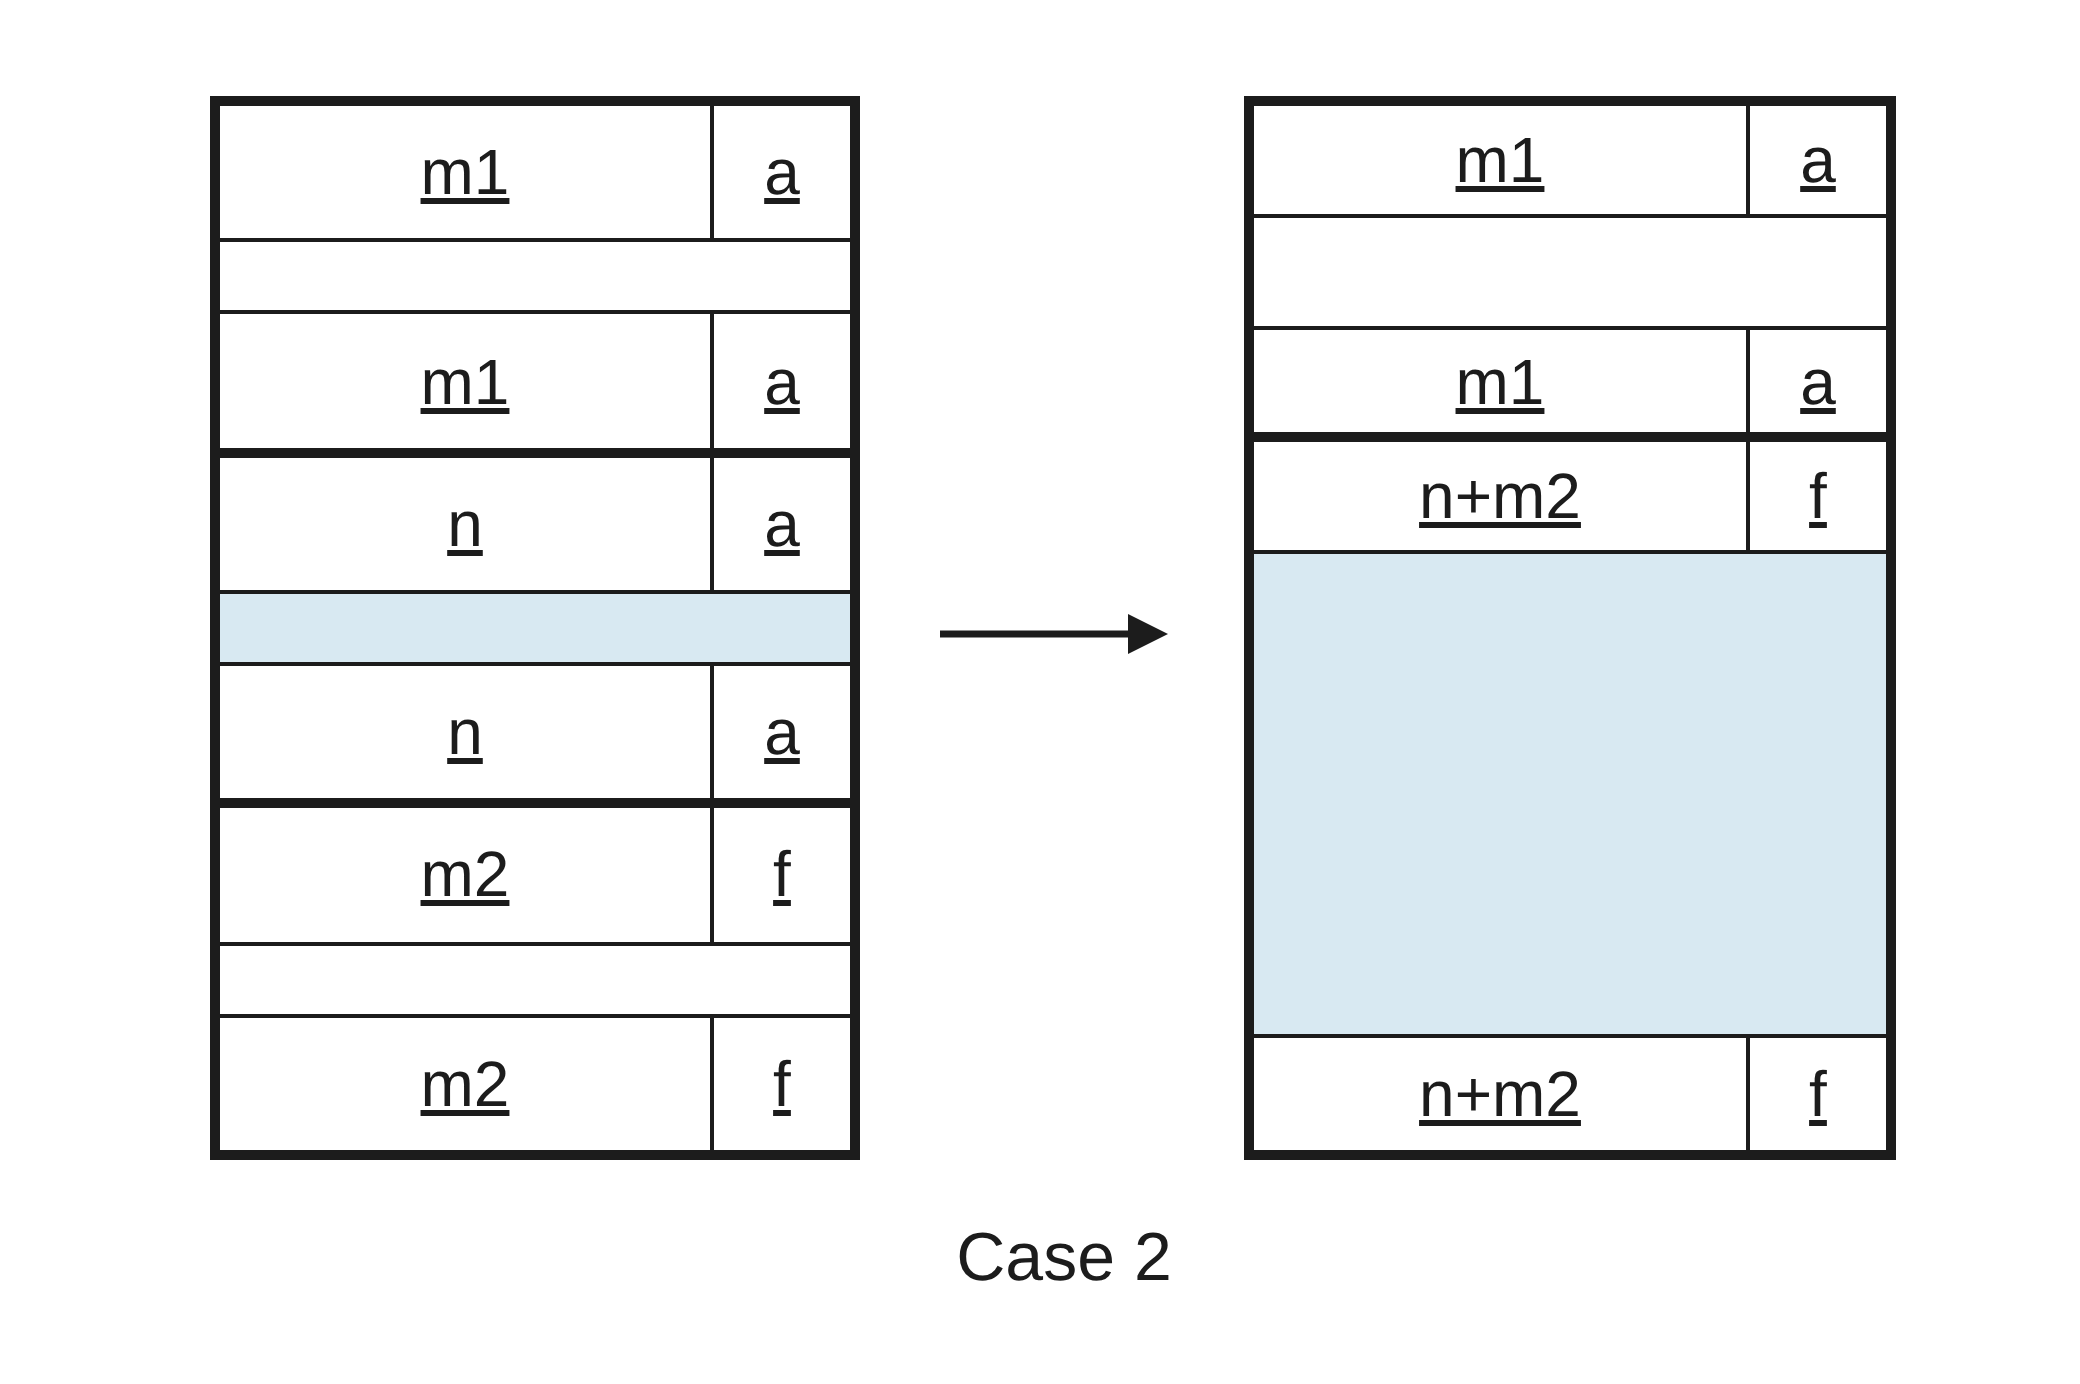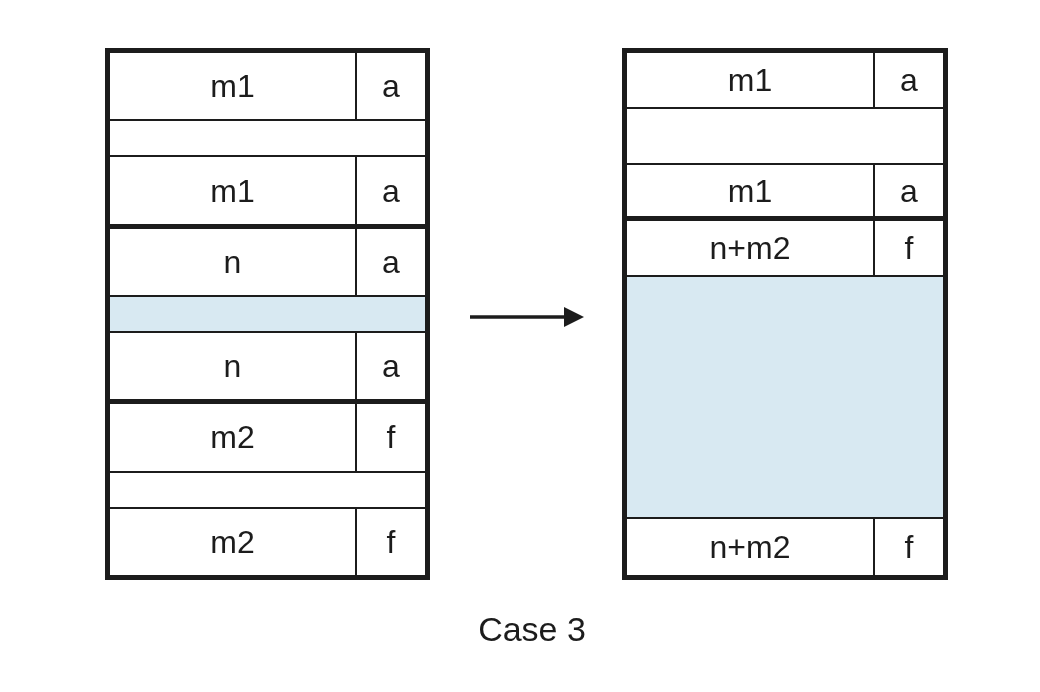--- a/index.html
+++ b/index.html
@@ -43,20 +43,21 @@
   .row.shaded{background:var(--shade-fill);}
   .mem-table.after .row.shaded{flex:1 1 auto;}
 
   .cell{
     display:flex;
     align-items:center;
     justify-content:center;
     font-size:32px;
     line-height:1;
     color:var(--ink);
+    text-decoration:underline;
   }
   .cell.size{flex:1 1 auto;}
   .cell.tag{
     flex:0 0 70px;
     border-left:2px solid var(--ink);
   }
   .cell.full{flex:1 1 auto;}
 
   .arrow{
     position:absolute;
@@ -137,13 +138,13 @@
   </div>
   <div class="row shaded">
     <div class="cell full"></div>
   </div>
   <div class="row last">
     <div class="cell size">n+m2</div>
     <div class="cell tag">f</div>
   </div>
 </div>
 
-<div class="caption">Case 3</div>
+<div class="caption">Case 2</div>
 
 </body></html>

